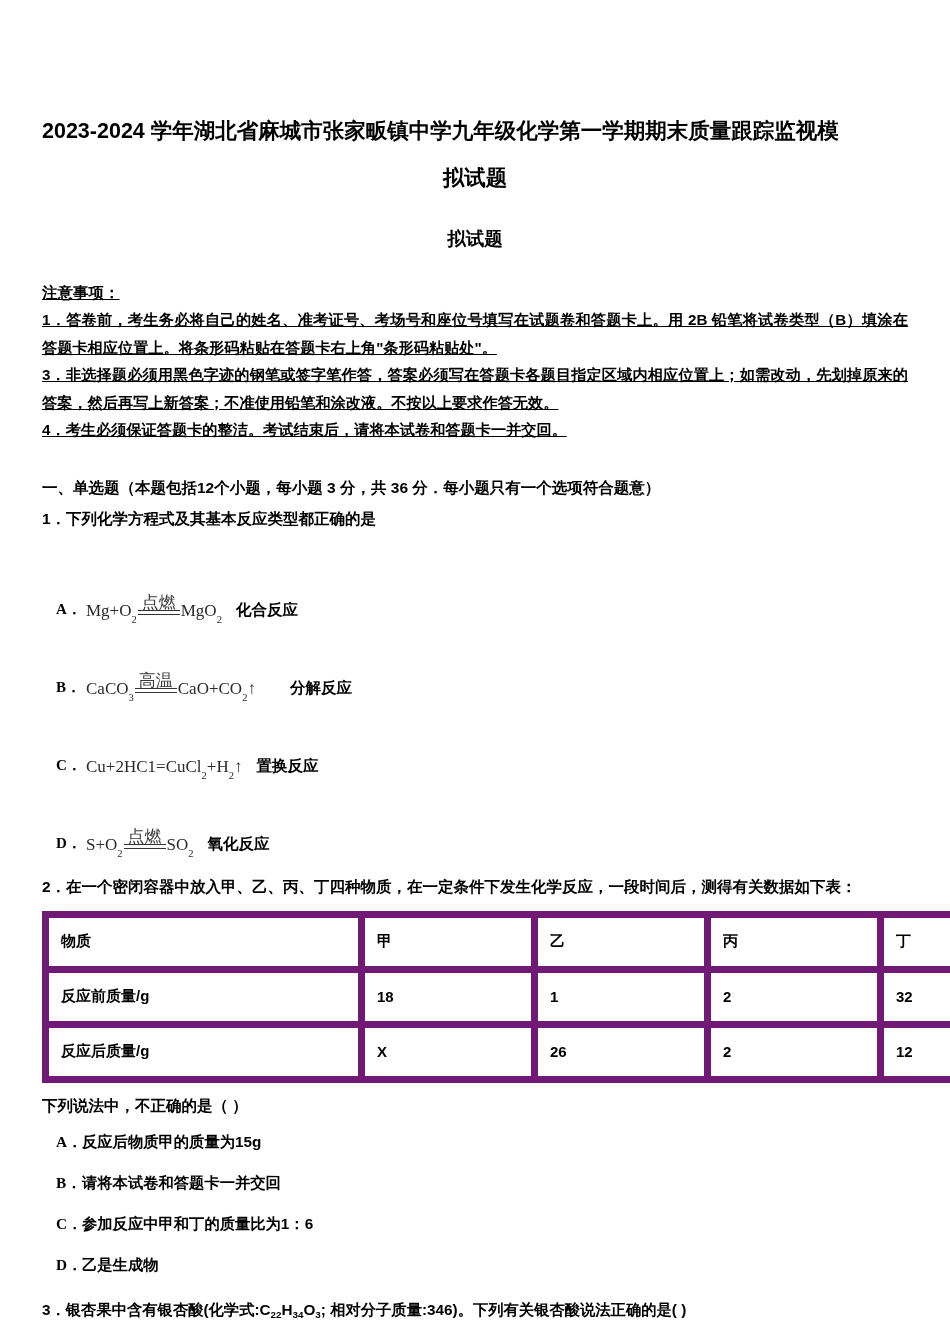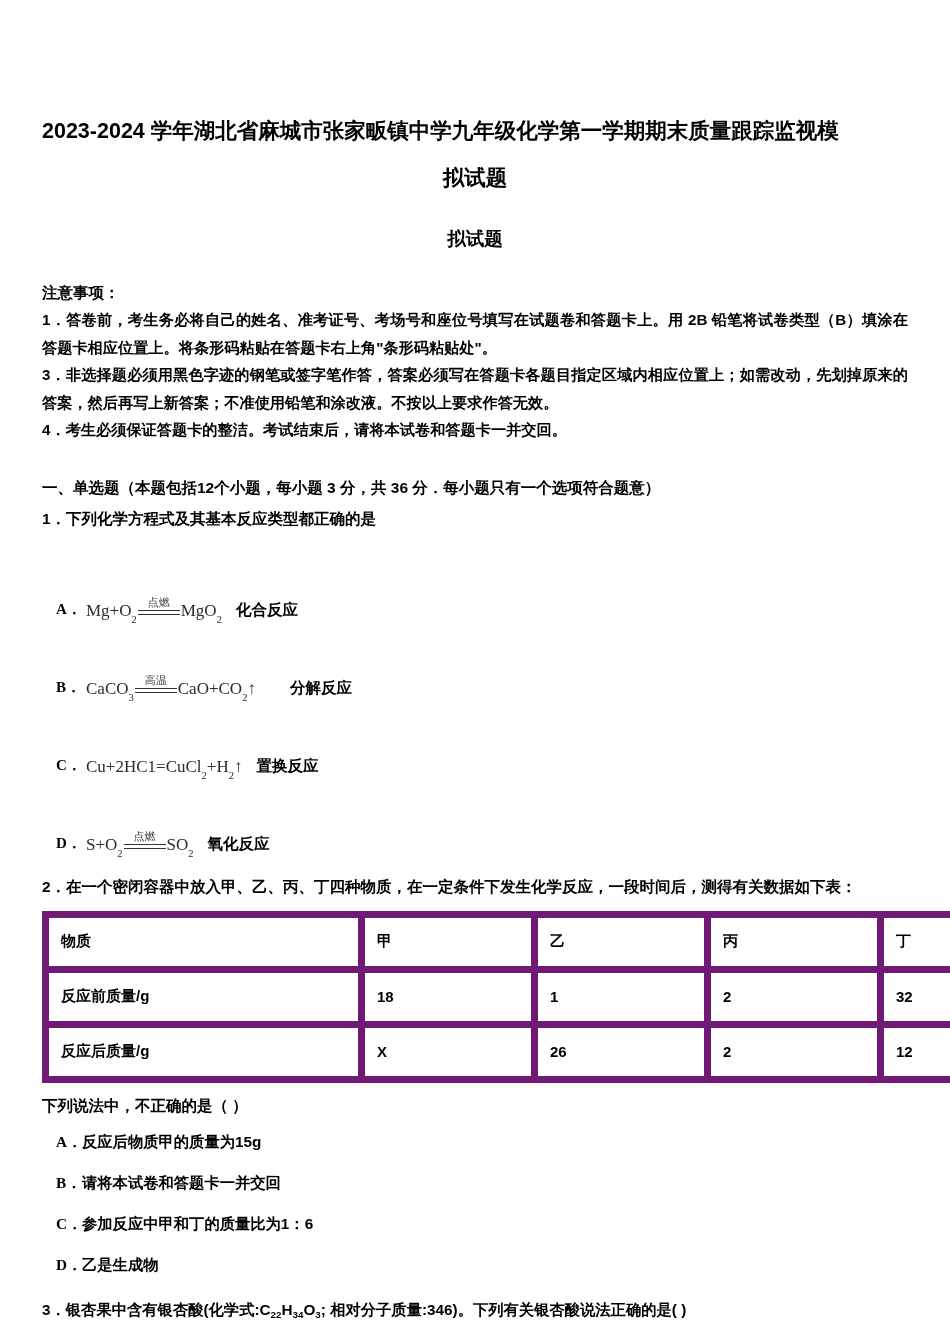--- a/index.html
+++ b/index.html
@@ -43,20 +43,21 @@
     padding-top: 24px;
     font-size: 18.5px;
     font-weight: bold;
     text-align: center;
     font-family: "Liberation Sans", "DejaVu Sans", sans-serif;
   }
 
   
   .notice {
     margin-top: 28px;
+    text-decoration: underline;
   }
   .notice-heading {
     font-size: 15.5px;
     font-weight: bold;
     line-height: 27px;
     font-family: "Liberation Sans", "DejaVu Sans", sans-serif;
   }
   .notice-item {
     font-size: 15.2px;
     font-weight: bold;
@@ -122,21 +123,21 @@
   .arrow {
     display: inline-flex;
     flex-direction: column;
     align-items: center;
     justify-content: flex-end;
     margin: 0 1px;
     position: relative;
     top: -1px;
   }
   .arrow .cond {
-    font-size: 11px;
+    font-size: 17px;
     line-height: 15px;
     color: #3a3a3a;
     white-space: nowrap;
     font-family: "Liberation Serif", "DejaVu Serif", serif;
     margin-top: 40px;
   }
   .arrow .dbl-bar {
     width: 100%;
     min-width: 42px;
     border-top: 1.6px solid #333;

